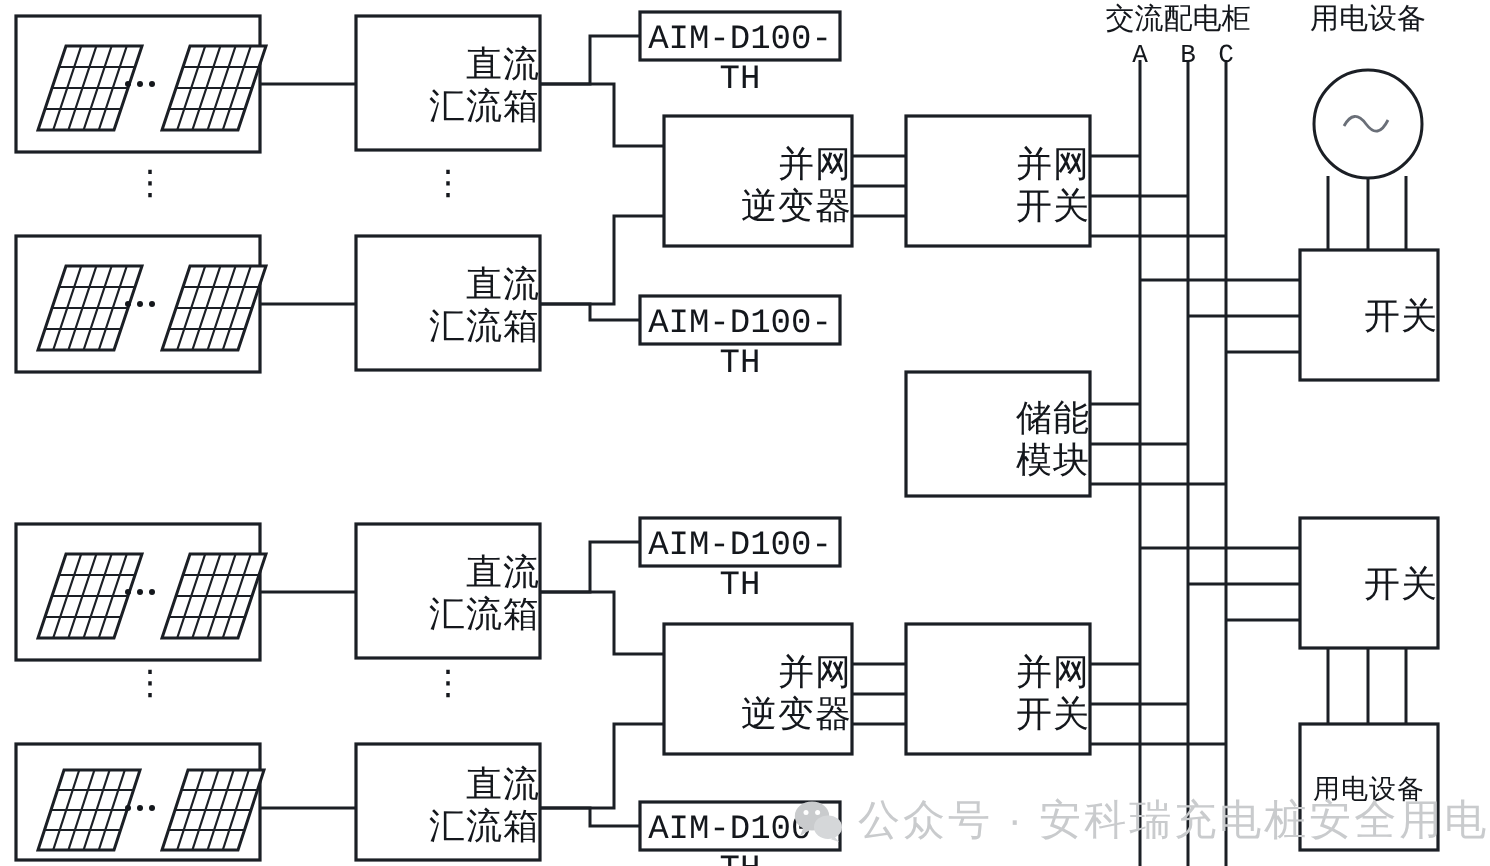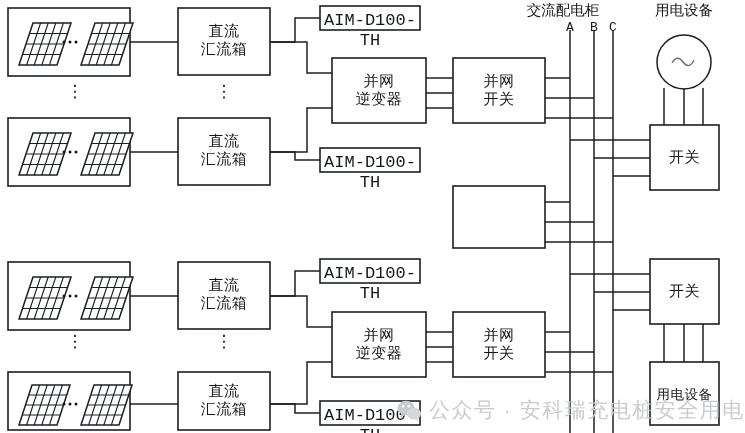--- a/index.html
+++ b/index.html
@@ -20,21 +20,21 @@
 
   .lbl{
     position:absolute;
     color:#14171c;
     font-family:"Liberation Sans", sans-serif;
     text-align:center;
     line-height:1.18;
     white-space:pre-line;
     pointer-events:none;
   }
-  .cn{font-size:15px;letter-spacing:0.5px;}
+  .cn{font-size:18px;letter-spacing:0.5px;text-align:right;}
   .cn-sm{font-size:13.5px;letter-spacing:0.5px;}
   .mono{font-family:"Liberation Mono", monospace;font-size:17px;letter-spacing:0px;}
   .phase{font-family:"Liberation Mono", monospace;font-size:13px;}
   .hdr{font-size:14.5px;}
   .dots{
     position:absolute;color:#14171c;font-size:17px;line-height:7px;
     text-align:center;letter-spacing:0;
   }
   .wm{
     position:absolute;
@@ -274,26 +274,28 @@
   <div class="lbl cn" style="left:332px;top:72px;width:94px;">并网
 逆变器</div>
   <div class="lbl cn" style="left:332px;top:326px;width:94px;">并网
 逆变器</div>
 
   <div class="lbl cn" style="left:453px;top:72px;width:92px;">并网
 开关</div>
   <div class="lbl cn" style="left:453px;top:326px;width:92px;">并网
 开关</div>
 
+  <div class="lbl cn" style="left:453px;top:199px;width:92px;">储能
+模块</div>
 
   <div class="lbl cn" style="left:650px;top:148px;width:69px;">开关</div>
   <div class="lbl cn" style="left:650px;top:282px;width:69px;">开关</div>
   <div class="lbl cn-sm" style="left:646px;top:387px;width:77px;">用电设备</div>
 
-  <div class="lbl hdr" style="left:508px;top:2px;width:110px;">交流配电柜</div>
+  <div class="lbl hdr" style="left:534px;top:2px;width:110px;">交流配电柜</div>
   <div class="lbl hdr" style="left:639px;top:2px;width:90px;">用电设备</div>
 
   <div class="lbl phase" style="left:562px;top:20px;width:16px;">A</div>
   <div class="lbl phase" style="left:586px;top:20px;width:16px;">B</div>
   <div class="lbl phase" style="left:605px;top:20px;width:16px;">C</div>
 
   <div class="dots" style="left:62px;top:88px;width:26px;">⋮</div>
   <div class="dots" style="left:211px;top:88px;width:26px;">⋮</div>
   <div class="dots" style="left:62px;top:338px;width:26px;">⋮</div>
   <div class="dots" style="left:211px;top:338px;width:26px;">⋮</div>

